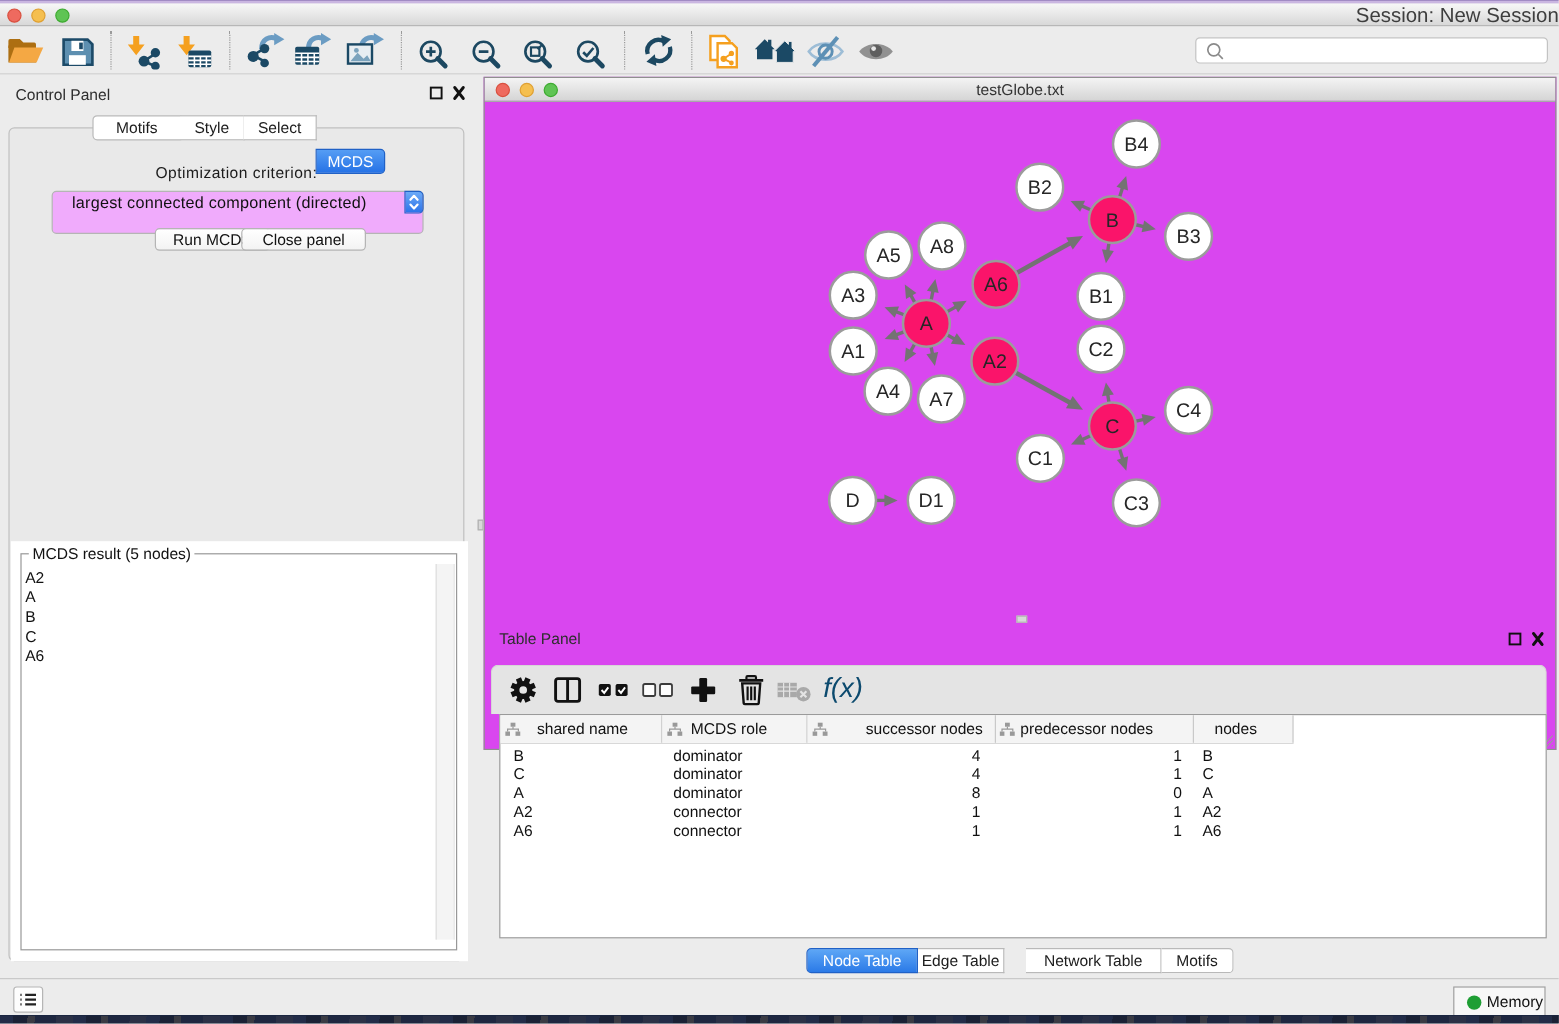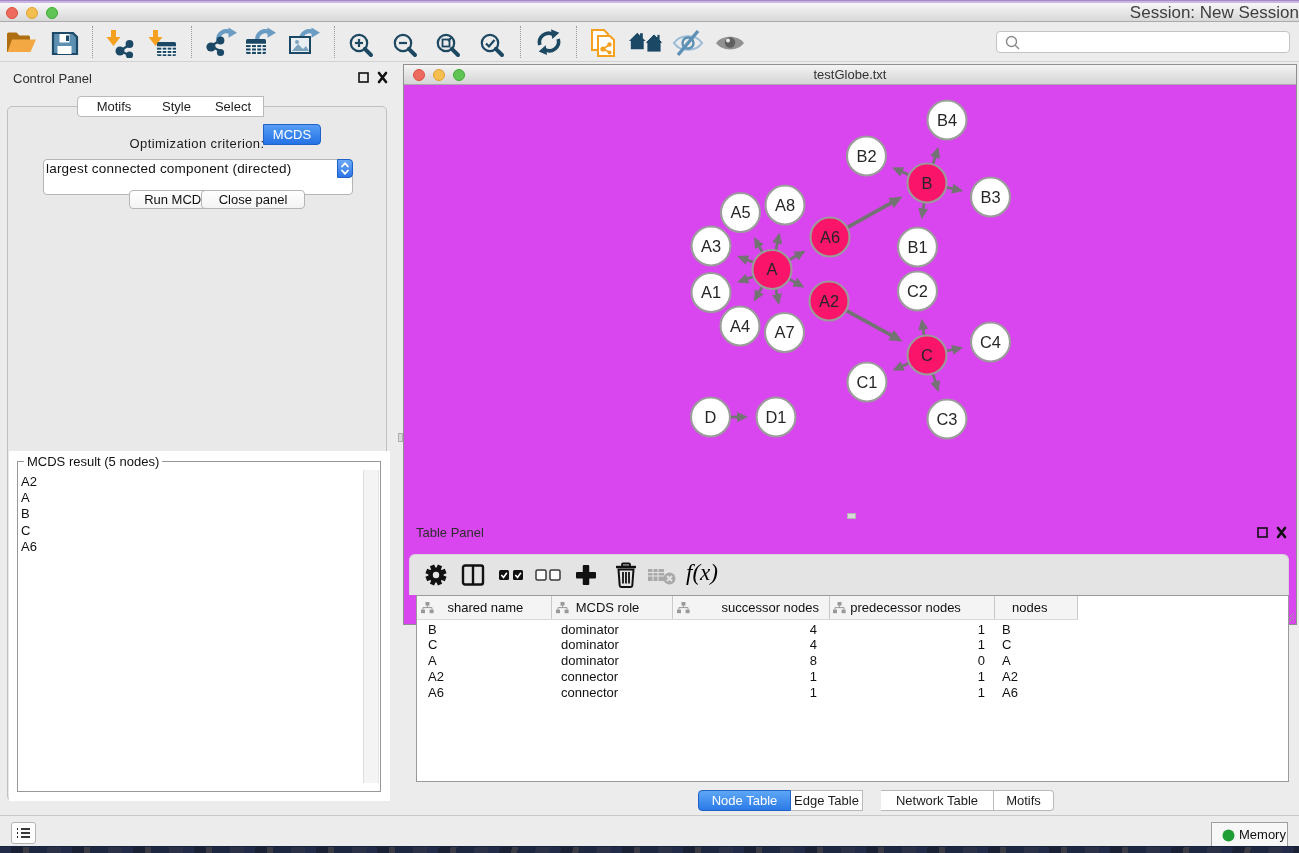--- a/index.html
+++ b/index.html
@@ -26,23 +26,23 @@
 #cp-pane { left:7px; top:106px; width:380px; height:695px; background:#e9e9e9;
   border:1px solid #c0c0c0; border-radius:5px; }
 .cptab { position:absolute; top:96px; height:21px; font-size:13px; text-align:center;
   color:#1c1c1c; background:#fff; border:1px solid #b9b9b9; line-height:20px; }
 #tab-net { left:77px; width:74px; border-radius:4px 0 0 4px; }
 #tab-sty { left:150px; width:54px; border-left:none;}
 #tab-sel { left:203px; width:61px; border-left:none;}
 #tab-mcds { left:263px; width:58px; border-radius:0 4px 4px 0; border:1px solid #2061c6;
   background:linear-gradient(#559df4,#2572e6); color:#fff;margin-top:28px; }
 #opt-label { left:0px; top:136px; width:394px; text-align:center; font-size:13px; color:#1c1c1c; letter-spacing:0.4px;}
-#dropdown { left:43px; top:159px; width:310px; height:36px; background:#ffffff;
+#dropdown { left:43px; top:159px; width:310px; height:36px; background:#f0abfc;
   border:1px solid #b5b5b5; border-radius:4px; font-size:13.5px; color:#111;
-  line-height:17px; padding-left:2px; letter-spacing:0.2px; }
+  line-height:17px; padding-left:16px; letter-spacing:0.2px; }
 #dd-step { position:absolute; right:-1px; top:-1px; width:16px; height:19px;
   background:linear-gradient(#6caaf7,#2d74e9); border-radius:0 4px 4px 0; border:1px solid #2061c6; }
 .btn { position:absolute; height:19px; background:linear-gradient(#ffffff,#f3f3f3);
   border:1px solid #b5b5b5; border-radius:4px; font-size:13px; color:#111;
   text-align:center; line-height:17px; }
 #btn-run { left:93px; top:190px; width:96px;margin-left:36px; }
 #btn-close { left:201px; top:190px; width:104px; }
 #result-wrap { left:9px; top:451px; width:381px; height:350px; background:#fff; }
 #fieldset { position:absolute; left:8px; top:10px; width:364px; height:331px;
   border:1px solid #989898; background:#fff; }
@@ -60,21 +60,21 @@
 
 #tp-title { left:416px; top:525px; font-size:13px; color:#2e2e2e; }
 #tp-toolbar { left:409px; top:554px; width:880px; height:41px; background:#e4e4e4;
   border:1px solid #d6d6d6; border-radius:6px 6px 0 0; border-bottom:none; }
 #tablebox { left:416px; top:595px; width:873px; height:187px; background:#fff; border:1px solid #9a9a9a; }
 .th { position:absolute; top:0; height:23px; background:#f4f4f4; border-right:1px solid #c9c9c9;
   font-size:13px; color:#111; text-align:center; line-height:23px; }
 .trow { position:absolute; font-size:13px; color:#111; height:16px; line-height:16px; }
 
 .btab { position:absolute; top:790px; height:21px; background:#fff; border:1px solid #b9b9b9;
-  font-size:13px; color:#1c1c1c; text-align:center; line-height:20px;margin-left:26px; }
+  font-size:13px; color:#1c1c1c; text-align:center; line-height:20px; }
 #bt1 { left:672px; width:93px; border-radius:4px 0 0 4px; border:1px solid #2061c6;
   background:linear-gradient(#5ea7f6,#2b7ae7); color:#fff;}
 #bt2 { left:765px; width:72px; border-left:none;}
 #bt3 { left:855px; width:113px; border-left:none;}
 #bt4 { left:968px; width:60px; border-radius:0 4px 4px 0; border-left:none;}
 
 #statusbar { left:0; top:815px; width:1299px; height:33px; background:#ececec; border-top:1px solid #c9c9c9;padding-left:44px;}
 #stat-btn { position:absolute; left:11px; top:6px; width:25px; height:22px; background:#fdfdfd;
   border:1px solid #b5b5b5; border-radius:3px; }
 #mem-btn { position:absolute; left:1211px; top:6px; width:77px; height:25px; background:#f7f7f7;
@@ -412,21 +412,21 @@
       <rect x="1" y="7" width="16" height="12" fill="#a9a9a9"></rect>
       <g stroke="#e4e4e4" stroke-width="1">
         <line x1="1" y1="10.5" x2="17" y2="10.5"></line>
         <line x1="1" y1="14" x2="17" y2="14"></line>
         <line x1="6" y1="7" x2="6" y2="19"></line>
         <line x1="11" y1="7" x2="11" y2="19"></line>
       </g>
       <circle cx="22.5" cy="16.5" r="6" fill="#a9a9a9"></circle>
       <path d="M20 14 l5 5 M25 14 l-5 5" stroke="#e4e4e4" stroke-width="1.8"></path>
     </svg>
-  <div style="position:absolute;left:276px;top:5px;font-family:Liberation Serif, serif;font-style:italic;font-size:23px;color:#000000">f(x)</div>
+  <div style="position:absolute;left:276px;top:5px;font-family:Liberation Sans, sans-serif;font-style:italic;font-size:23px;color:#0c4a6e">f(x)</div>
 </div>
 <div class="abs" id="tablebox">
   <div style="position:absolute;left:0;top:23px;width:661px;height:1px;background:#d8d8d8"></div>
   <div class="th" style="left:0px;width:135px;"></div>
   <div class="th" style="left:135px;width:121px;"></div>
   <div class="th" style="left:256px;width:157px;"></div>
   <div class="th" style="left:413px;width:165px;"></div>
   <div class="th" style="left:578px;width:83px;"></div>
   <svg width="13" height="12" viewBox="0 0 13 12" style="position:absolute;top:6px;left:3.6px">
       <rect x="4.5" y="0" width="4" height="3.6" fill="#999"></rect>

